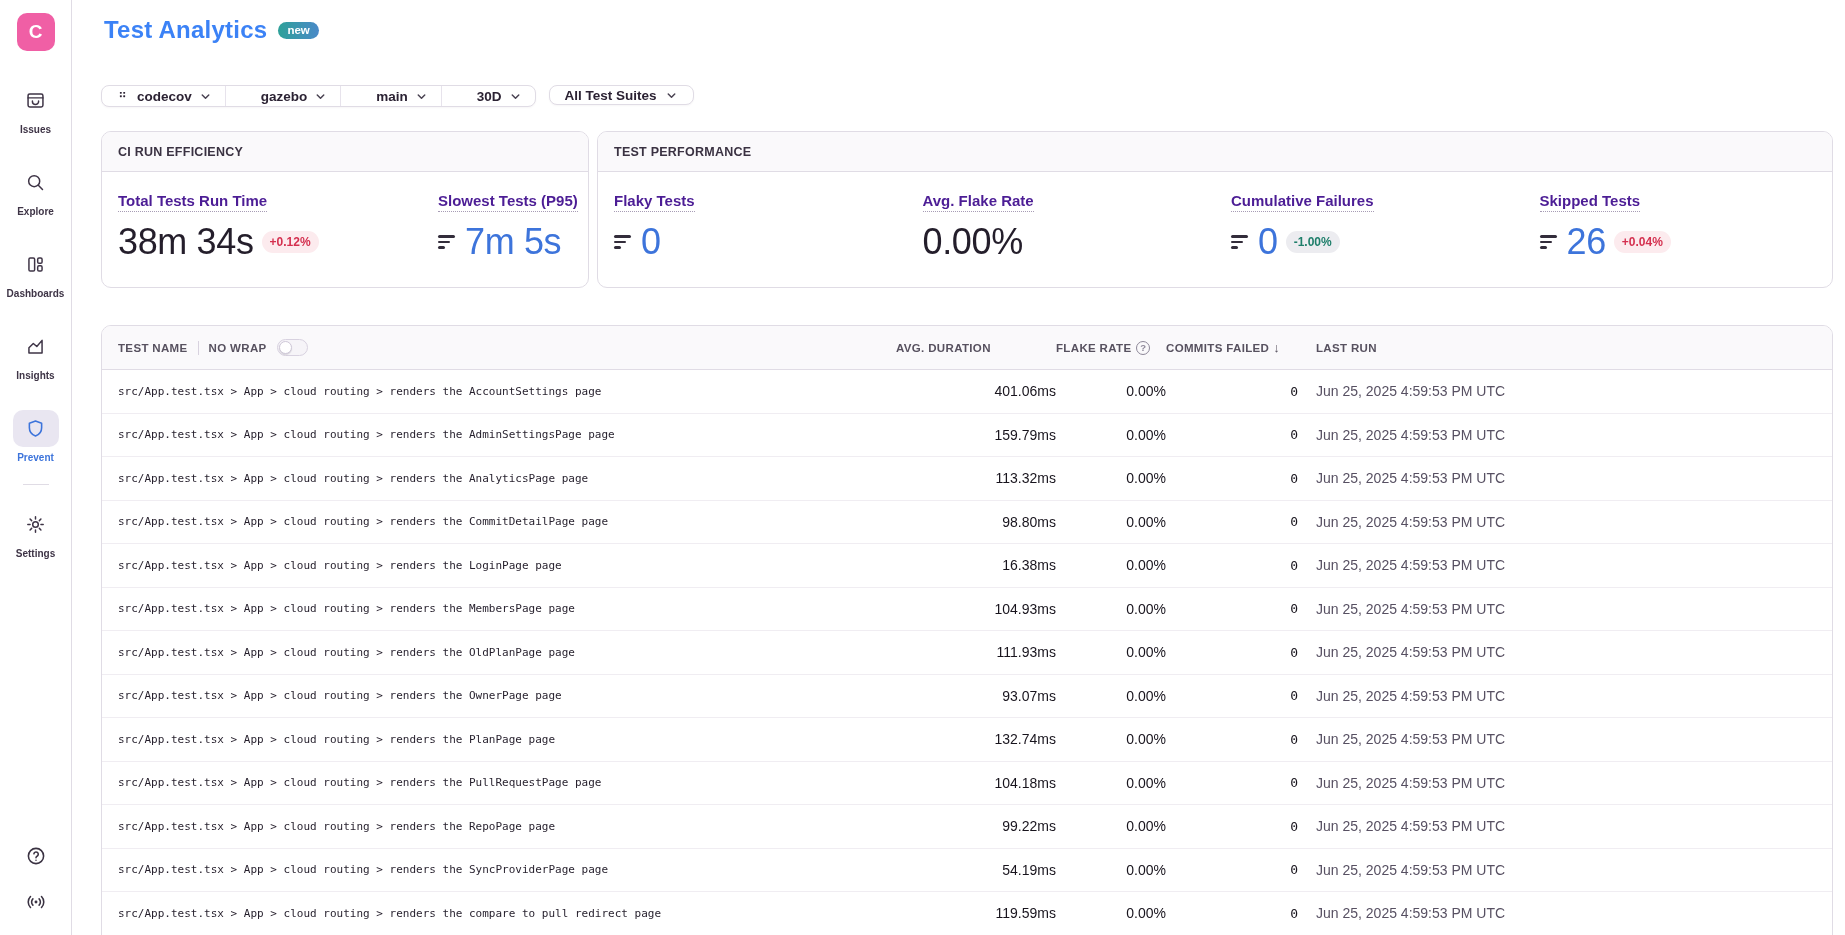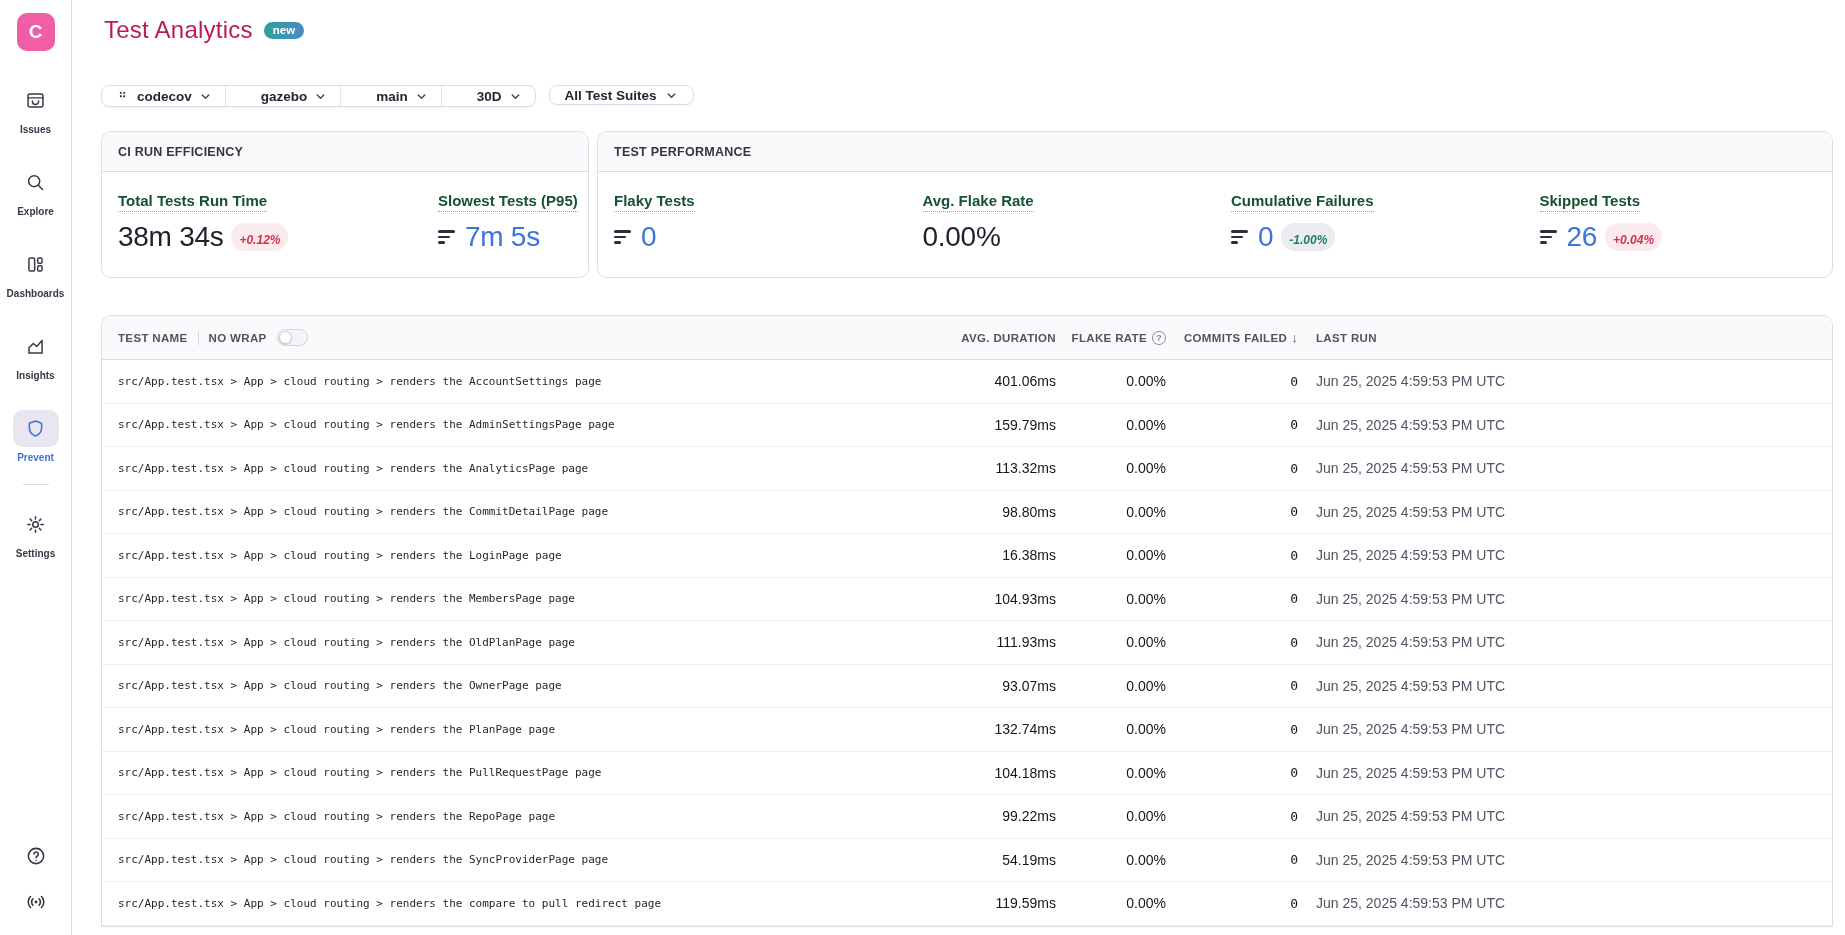--- a/index.html
+++ b/index.html
@@ -23,21 +23,21 @@
   .nav-item.active svg { stroke:#3d74db; }
   .nav-item.active .nav-label { color:#3d74db; }
   .side-divider { width:26px; height:1px; background:#e0dce5; margin:-8px 0 21px; }
   .side-spacer { flex:1; }
   .side-bottom { display:flex; flex-direction:column; align-items:center; gap:20px; }
   .side-bottom svg { stroke:#3a3242; cursor:pointer; }
 
   
   .main { flex:1; padding:16px 12px 0 29px; }
   .title-row { display:flex; align-items:center; gap:11px; margin-left:3px; }
-  h1 { font-size:24px; font-weight:400; letter-spacing:.01em; color:#be185d; }
+  h1 { font-size:24px; font-weight:700; letter-spacing:.01em; color:#3b82f6; }
   .new-badge { background:linear-gradient(90deg,#2ea199,#4a89c8); color:#fff; font-size:11.5px;
                font-weight:700; padding:2px 9px 3px; border-radius:20px; }
 
   
   .filter-row { display:flex; gap:13px; margin-top:41px; }
   .seg-group { display:flex; height:22px; border:1px solid #e0dce5; border-radius:8px;
                background:#fff; align-items:stretch; box-shadow:0 1px 2px rgba(43,34,51,.04); }
   .seg { display:flex; align-items:center; gap:7px; padding:0 13px; font-size:13.5px;
          font-weight:600; color:#2b2233; cursor:pointer; }
   .seg + .seg { border-left:1px solid #e7e3ec; }
@@ -52,43 +52,43 @@
   .panel { border:1px solid #e0dce5; border-radius:10px; overflow:hidden; background:#fff; }
   .panel-ci { width:488px; }
   .panel-perf { flex:1; }
   .panel-head { background:#faf9fb; border-bottom:1px solid #e0dce5; height:40px;
                 display:flex; align-items:center; padding:0 16px; font-size:12.5px;
                 font-weight:700; letter-spacing:.02em; color:#3a3242; }
   .panel-body { display:grid; padding:20px 0 24px; }
   .panel-ci .panel-body { grid-template-columns:320px 1fr; }
   .panel-perf .panel-body { grid-template-columns:repeat(4,1fr); }
   .metric { padding-left:16px; }
-  .metric-label { display:inline-block; font-size:15px; font-weight:600; color:#14532d;
+  .metric-label { display:inline-block; font-size:15px; font-weight:600; color:#4c1d95;
                   border-bottom:1px dotted #a79cb5; padding-bottom:2px; margin-bottom:9px;
                   cursor:help; }
   .metric-value-row { display:flex; align-items:center; gap:8px; }
-  .metric-value { font-size:28px; font-weight:500; color:#241e2b; letter-spacing:-.01em; }
+  .metric-value { font-size:36px; font-weight:500; color:#241e2b; letter-spacing:-.01em; }
   .metric-value.blue { color:#3d74db; cursor:pointer; }
   .funnel { display:inline-flex; flex-direction:column; gap:3px; margin-right:2px; }
   .funnel i { display:block; height:2.4px; border-radius:2px; background:#332d3b; }
   .funnel i:nth-child(1){ width:17px; } .funnel i:nth-child(2){ width:12px; }
   .funnel i:nth-child(3){ width:7px; }
-  .delta { font-size:12px; font-weight:700; padding:10px 8px 4px; border-radius:20px;font-style:italic; }
+  .delta { font-size:12px; font-weight:700; padding:4px 8px 4px; border-radius:20px; }
   .delta.bad  { background:#fcebee; color:#d4304f; }
   .delta.good { background:#ececf0; color:#1e7e6a; }
 
   
   .table { margin-top:37px; border:1px solid #e0dce5; border-radius:10px 10px 0 0;
            overflow:hidden; }
   .thead, .trow { display:grid; grid-template-columns:1fr 160px 110px 150px 516px; }
   .thead { background:#faf9fb; border-bottom:1px solid #e0dce5; height:44px;
            align-items:center; font-size:11.5px; font-weight:700; letter-spacing:.03em;
            color:#57515f; }
   .th { display:flex; align-items:center; }
-  .th.right { justify-content:flex-end; }
+  .th.right { justify-content:flex-start; }
   .th-name { padding-left:16px; gap:10px; }
   .vdiv { width:1px; height:14px; background:#d8d2df; }
   .toggle { width:31px; height:17px; border-radius:9px; background:#f6f4f8;
             border:1px solid #d8d2e0; position:relative; cursor:pointer; }
   .toggle .knob { position:absolute; left:1px; top:1px; width:13px; height:13px;
                   border-radius:50%; background:#fff; border:1px solid #cfc8d8;
                   box-shadow:0 1px 1px rgba(43,34,51,.15); }
   .qmark { width:14px; height:14px; border:1.3px solid #8d8798; border-radius:50%;
            color:#8d8798; font-size:9.5px; font-weight:700; display:inline-flex;
            align-items:center; justify-content:center; margin-left:5px; cursor:pointer; }

